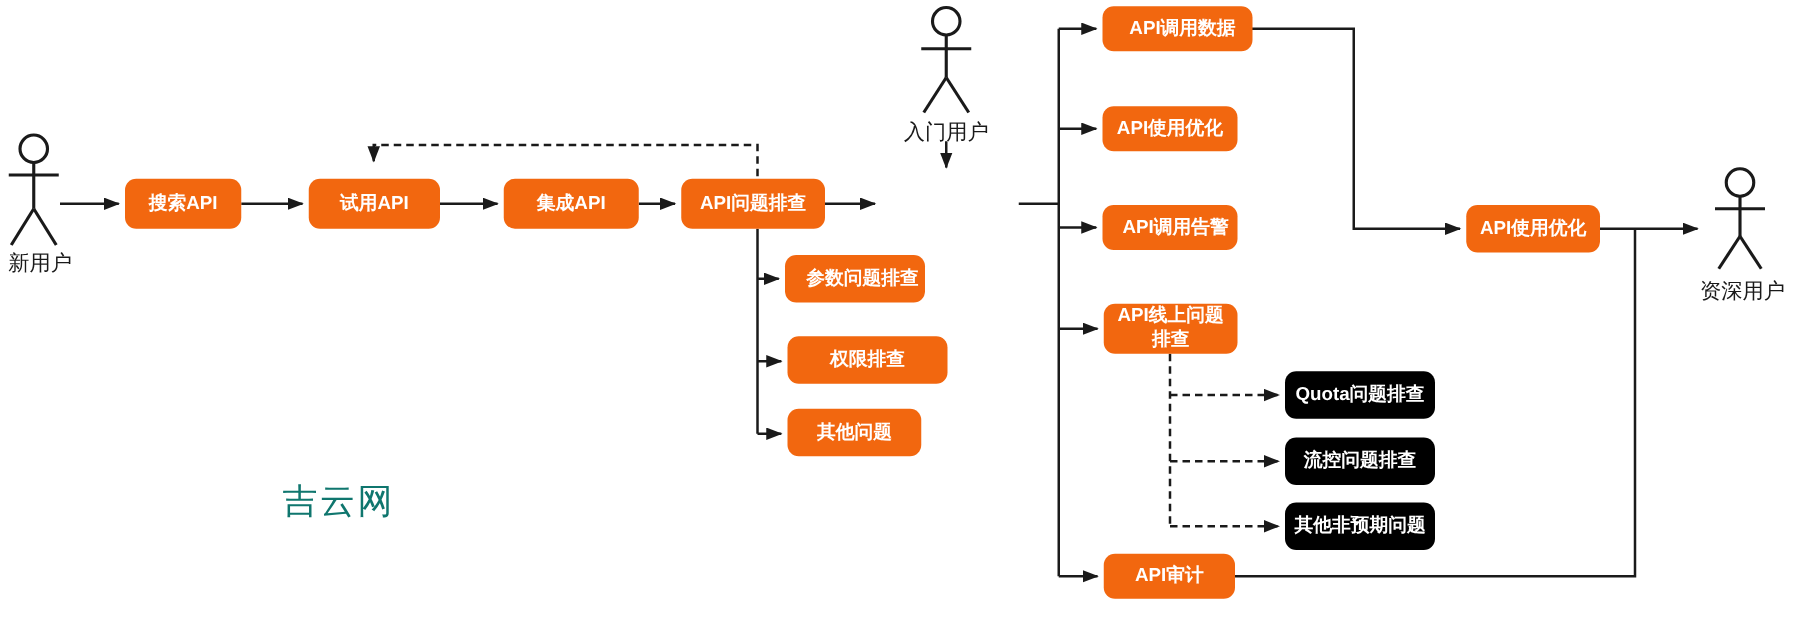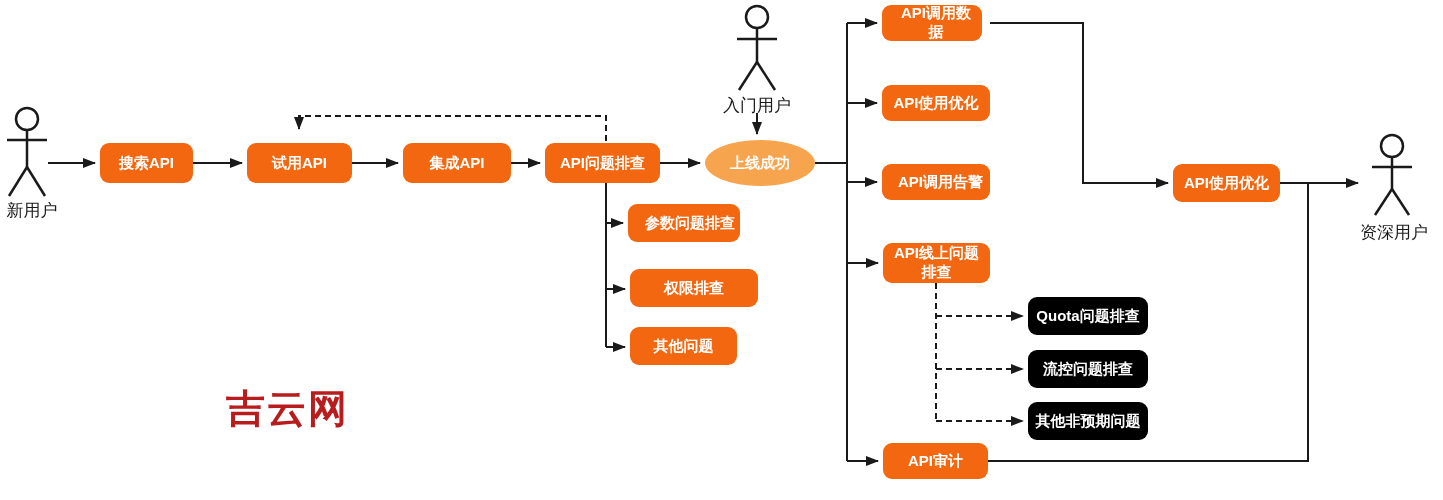--- a/index.html
+++ b/index.html
@@ -34,24 +34,24 @@
   .actor-label{
     position:absolute;
     color:#1a1a1a;
     font-size:17px;
     text-align:center;
     z-index:2;
   }
   .watermark{
     position:absolute;
     left:226px;top:382px;
-    font-size:39px;
-    font-weight:bold;
+    font-size:28px;
+    font-weight:normal;
     letter-spacing:2px;
-    color:#b91c1c;
+    color:#0f766e;
     z-index:1;
     user-select:none;
   }
 </style>
 </head>
 <body>
 
 <div class="canvas">
 
   <svg class="layer" width="1443" height="500" viewBox="0 0 1443 500">
@@ -132,27 +132,26 @@
   <div class="watermark">吉云网</div>
 
   <div class="actor-label" style="left:2px;top:199px;width:60px;">新用户</div>
   <div class="actor-label" style="left:717px;top:94px;width:80px;">入门用户</div>
   <div class="actor-label" style="left:1356px;top:221px;width:76px;">资深用户</div>
 
   <div class="node" style="left:100px;top:143px;width:93px;height:40px;">搜索API</div>
   <div class="node" style="left:247px;top:143px;width:105px;height:40px;">试用API</div>
   <div class="node" style="left:403px;top:143px;width:108px;height:40px;">集成API</div>
   <div class="node" style="left:545px;top:143px;width:115px;height:40px;">API问题排查</div>
-  <div class="node node--ellipse" style="left:705px;top:140px;width:110px;height:46px;">上线成功</div>
 
   <div class="node" style="left:628px;top:204px;width:112px;height:38px;padding-left:16px;">参数问题排查</div>
   <div class="node" style="left:630px;top:269px;width:128px;height:38px;">权限排查</div>
   <div class="node" style="left:630px;top:327px;width:107px;height:38px;">其他问题</div>
 
-  <div class="node" style="left:882px;top:5px;width:100px;height:36px;padding-left:12px;">API调用数据</div>
+  <div class="node" style="left:882px;top:5px;width:120px;height:36px;padding-left:12px;">API调用数据</div>
   <div class="node" style="left:882px;top:85px;width:108px;height:36px;">API使用优化</div>
   <div class="node" style="left:882px;top:164px;width:108px;height:36px;padding-left:13px;">API调用告警</div>
   <div class="node" style="left:883px;top:243px;width:107px;height:40px;">API线上问题排查</div>
   <div class="node" style="left:883px;top:443px;width:105px;height:36px;">API审计</div>
 
   <div class="node node--gray" style="left:1028px;top:297px;width:120px;height:38px;">Quota问题排查</div>
   <div class="node node--gray" style="left:1028px;top:350px;width:120px;height:38px;">流控问题排查</div>
   <div class="node" style="left:1173px;top:164px;width:107px;height:38px;">API使用优化</div>
 
   <div class="node node--gray" style="left:1028px;top:402px;width:120px;height:38px;">其他非预期问题</div>

